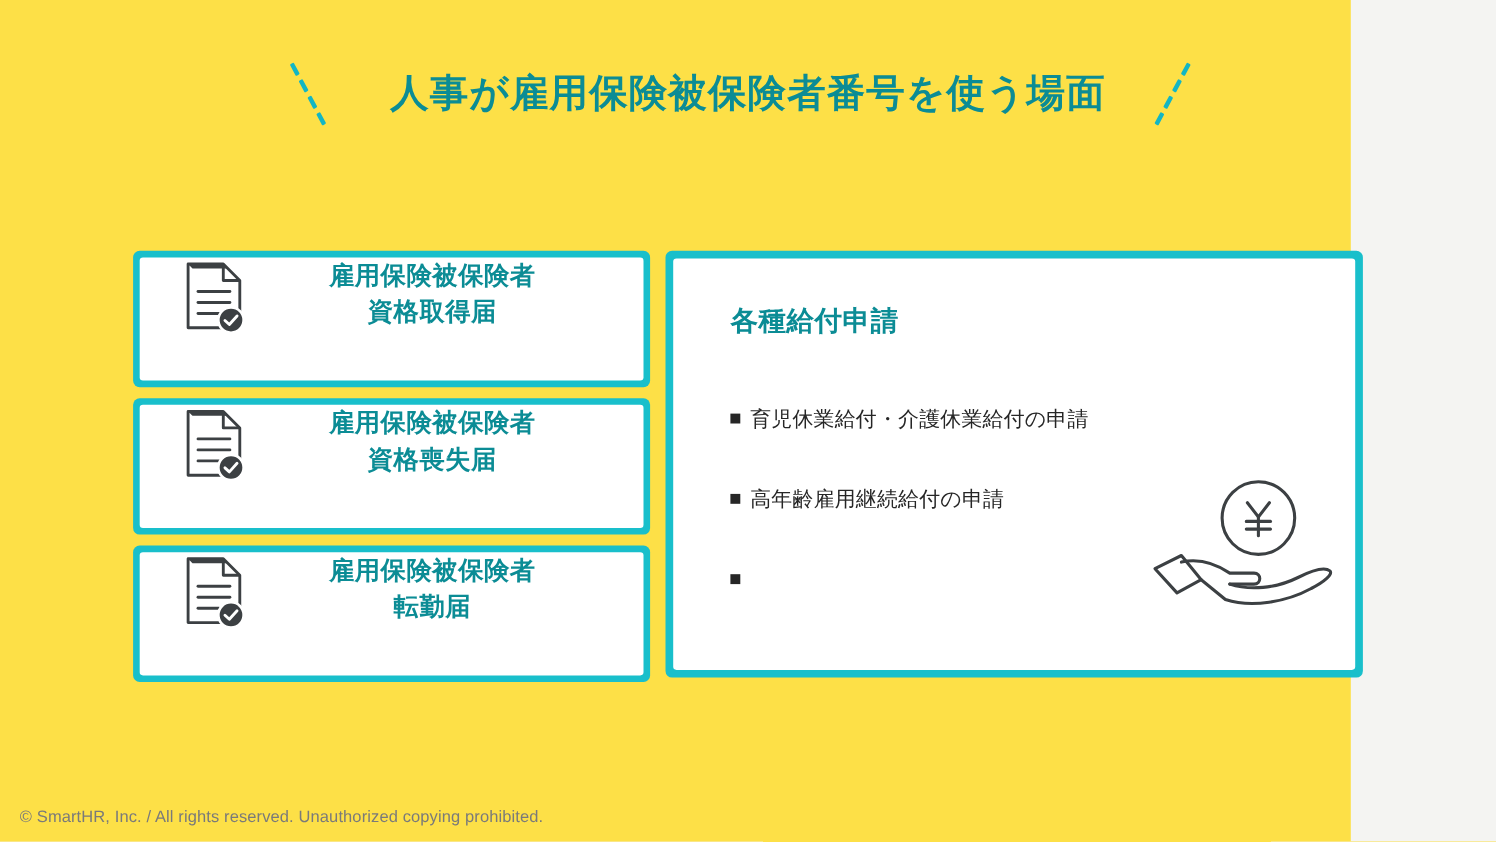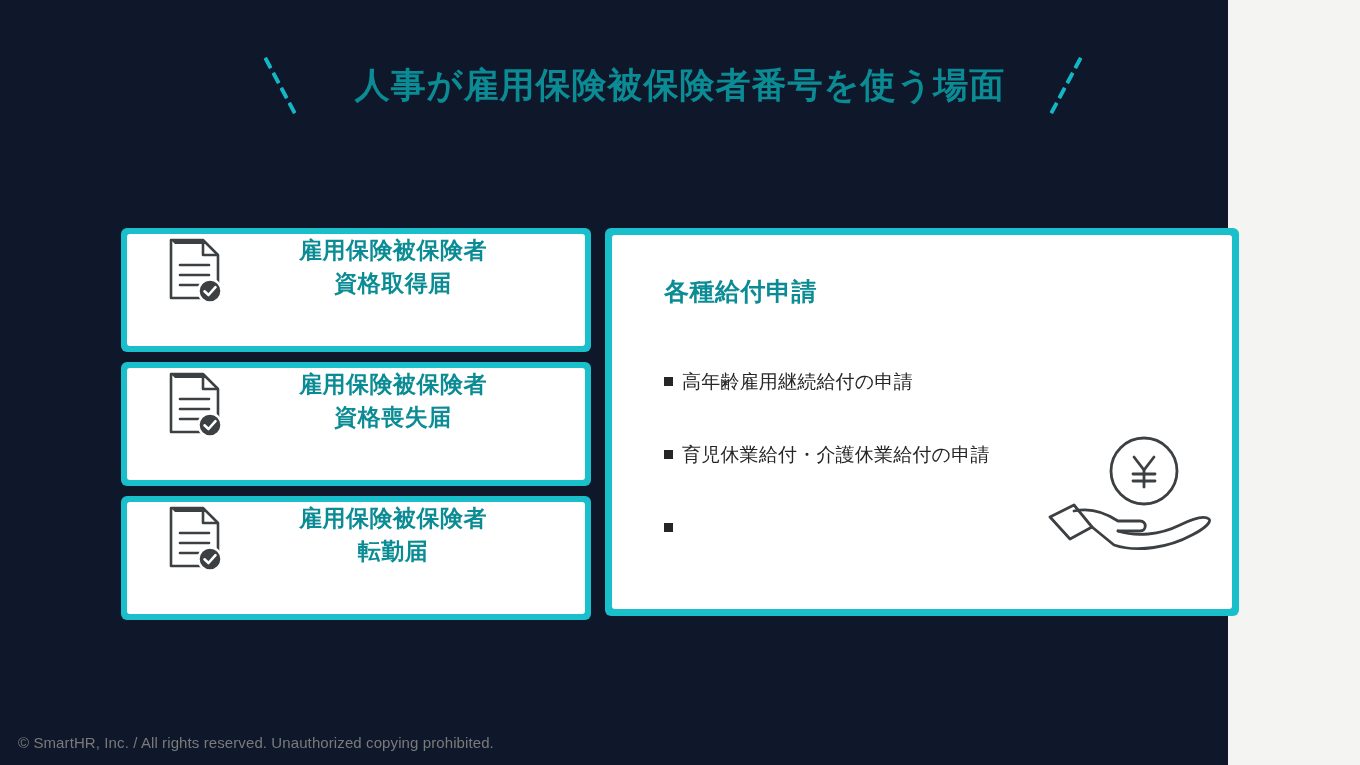--- a/index.html
+++ b/index.html
@@ -11,21 +11,21 @@
     height: 765px;
     background: #f4f4f2;
     font-family: "Liberation Sans", sans-serif;
     overflow: hidden;
     position: relative;
   }
   .slide {
     position: relative;
     width: 1228px;
     height: 765px;
-    background: #0f172a;
+    background: #fde047;
   }
 
   
   .title-block {
     position: absolute;
     left: 0;
     top: 62px;
     width: 1360px;
     text-align: center;
   }
@@ -248,24 +248,24 @@
     </div>
 
   </div>
 
   <div class="right-panel">
     <div class="right-inner">
       <div class="panel-heading">各種給付申請</div>
 
       <ul class="bullet-list">
         <li class="bullet-item">
-          <span class="bullet-mark"></span><span>高年齢雇用継続給付の申請</span>
+          <span class="bullet-mark"></span><span>育児休業給付・介護休業給付の申請</span>
         </li>
         <li class="bullet-item">
-          <span class="bullet-mark"></span><span>育児休業給付・介護休業給付の申請</span>
+          <span class="bullet-mark"></span><span>高年齢雇用継続給付の申請</span>
         </li>
         <li class="bullet-item">
           <span class="bullet-mark"></span>
         </li>
       </ul>
 
       <span class="hand-icon">
         <svg viewBox="0 0 170 130" width="170" height="130" aria-hidden="true">
           <circle cx="100" cy="40" r="33" fill="none" stroke="#3c4043" stroke-width="2.8"></circle>
           <path d="M90 26 L100 39 L110 26" fill="none" stroke="#3c4043" stroke-width="2.8" stroke-linecap="round"></path>

